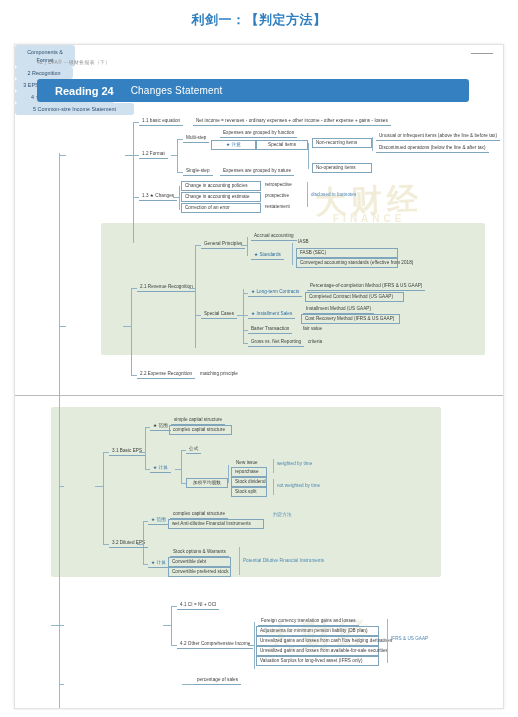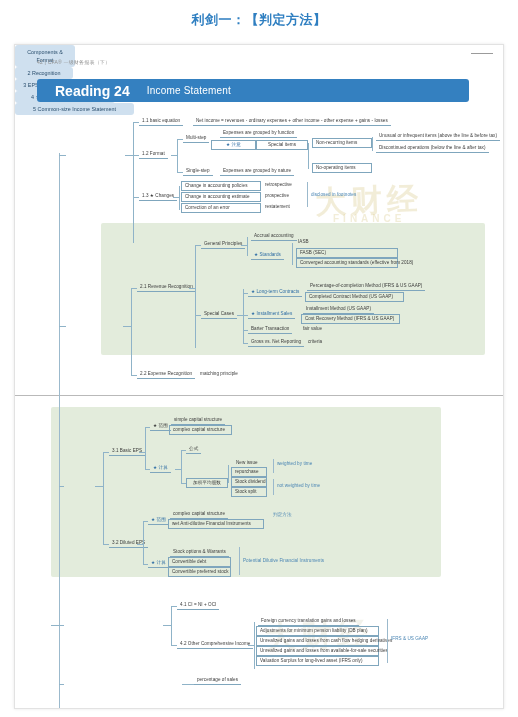--- a/index.html
+++ b/index.html
@@ -44,21 +44,21 @@
 
   
   .banner {
     position:absolute; left:22px; top:34px;
     width:432px; height:23px;
     background:#3480c0;
     border-radius:3px;
     display:flex; align-items:center;
     color:#fff;
   }
-  .banner .bnum { font-size:14px; font-weight:bold; padding-left:18px; }
+  .banner .bnum { font-size:11px; font-weight:bold; padding-left:18px; }
   .banner .btitle { font-size:10px; padding-left:17px; letter-spacing:.2px; }
 
   
   .wm {
     position:absolute;
     font-weight:bold;
     color:#d9c98c;
     opacity:.33;
     pointer-events:none;
     user-select:none;
@@ -146,21 +146,21 @@
 
 <div class="page-title">利剑一：【判定方法】</div>
 
 <div class="sheet">
 
   <div class="sheet-dash"></div>
   <div class="running-head">42  |  CFA® 一级财务报表（下）</div>
 
   <div class="banner">
     <span class="bnum">Reading 24</span>
-    <span class="btitle">Income Statement</span>
+    <span class="btitle">Changes Statement</span>
   </div>
 
   <div class="wm big wm1">大财经</div>
   <div class="wm small wm2">FINANCE</div>
   <div class="wm big wm3">大财经</div>
   <div class="wm small wm4">FINANCE</div>
   <div class="wm big wm5">大财经</div>
   <div class="wm small wm6">FINANCE</div>
   <div class="wm big wm7">大财经</div>
 

